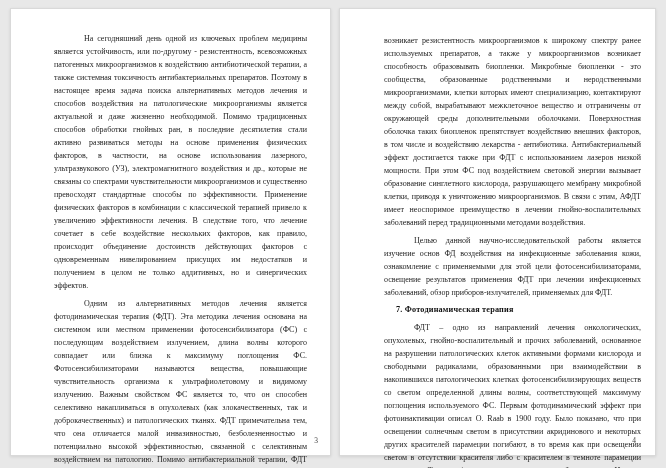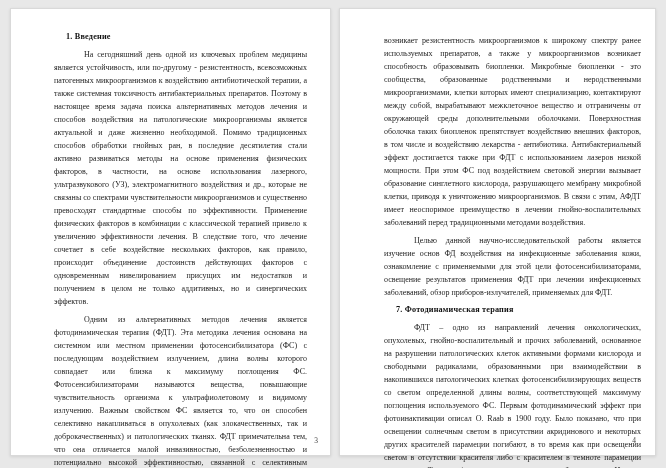--- a/index.html
+++ b/index.html
@@ -63,21 +63,20 @@
   }
   .page-left .pagenum { right: 12px; }
   .page-right .pagenum { right: 19px; }
 </style>
 </head>
 <body>
 
 <div class="canvas">
 
   <div class="page page-left">
-    <h2 class="heading">1. Введение</h2>
     <p class="para">На сегодняшний день одной из ключевых проблем медицины является устойчивость, или по-другому - резистентность, всевозможных патогенных микроорганизмов к воздействию антибиотической терапии, а также системная токсичность антибактериальных препаратов. Поэтому в настоящее время задача поиска альтернативных методов лечения и способов воздействия на патологические микроорганизмы является актуальной и даже жизненно необходимой. Помимо традиционных способов обработки гнойных ран, в последние десятилетия стали активно развиваться методы на основе применения физических факторов, в частности, на основе использования лазерного, ультразвукового (УЗ), электромагнитного воздействия и др., которые не связаны со спектрами чувствительности микроорганизмов и существенно превосходят стандартные способы по эффективности. Применение физических факторов в комбинации с классической терапией привело к увеличению эффективности лечения. В следствие того, что лечение сочетает в себе воздействие нескольких факторов, как правило, происходит объединение достоинств действующих факторов с одновременным нивелированием присущих им недостатков и получением в целом не только аддитивных, но и синергических эффектов.</p>
     <p class="para">Одним из альтернативных методов лечения является фотодинамическая терапия (ФДТ). Эта методика лечения основана на системном или местном применении фотосенсибилизатора (ФС) с последующим воздействием излучением, длина волны которого совпадает или близка к максимуму поглощения ФС. Фотосенсибилизаторами называются вещества, повышающие чувствительность организма к ультрафиолетовому и видимому излучению. Важным свойством ФС является то, что он способен селективно накапливаться в опухолевых (как злокачественных, так и доброкачественных) и патологических тканях. ФДТ примечательна тем, что она отличается малой инвазивностью, безболезненностью и потенциально высокой эффективностью, связанной с селективным воздействием на патологию. Помимо антибактериальной терапии, ФДТ применяется для лечения большого спектра заболеваний и патологий: рака различной локализации (как наружной, так и висцеральной), неонкологических и инфекционных заболеваний (заболевания стоматологического, дерматологического, инфекционного профиля).</p>
     <p class="para">Антимикробная или антисептическая фотодинамическая терапия (АФДТ) на данный момент является наиболее перспективным и быстро развивающимся методом лечения в борьбе с гнойно-воспалительными заболеваниями. В процессе лечения гнойно-воспалительных заболеваний антибиотиками,</p>
     <div class="pagenum">3</div>
   </div>
 
   <div class="page page-right">
     <p class="para continuation">возникает резистентность микроорганизмов к широкому спектру ранее используемых препаратов, а также у микроорганизмов возникает способность образовывать биопленки. Микробные биопленки - это сообщества, образованные родственными и неродственными микроорганизмами, клетки которых имеют специализацию, контактируют между собой, вырабатывают межклеточное вещество и отграничены от окружающей среды дополнительными оболочками. Поверхностная оболочка таких биопленок препятствует воздействию внешних факторов, в том числе и воздействию лекарства - антибиотика. Антибактериальный эффект достигается также при ФДТ с использованием лазеров низкой мощности. При этом ФС под воздействием световой энергии вызывает образование синглетного кислорода, разрушающего мембрану микробной клетки, приводя к уничтожению микроорганизмов. В связи с этим, АФДТ имеет неоспоримое преимущество в лечении гнойно-воспалительных заболеваний перед традиционными методами воздействия.</p>
     <p class="para">Целью данной научно-исследовательской работы является изучение основ ФД воздействия на инфекционные заболевания кожи, ознакомление с применяемыми для этой цели фотосенсибилизаторами, освещение результатов применения ФДТ при лечении инфекционных заболеваний, обзор приборов-излучателей, применяемых для ФДТ.</p>
     <h2 class="heading">7. Фотодинамическая терапия</h2>

